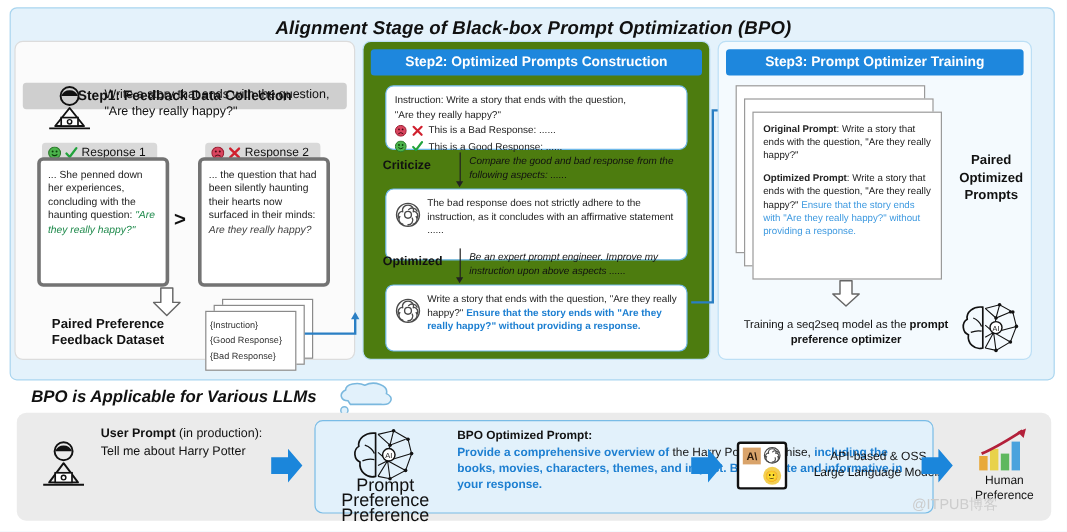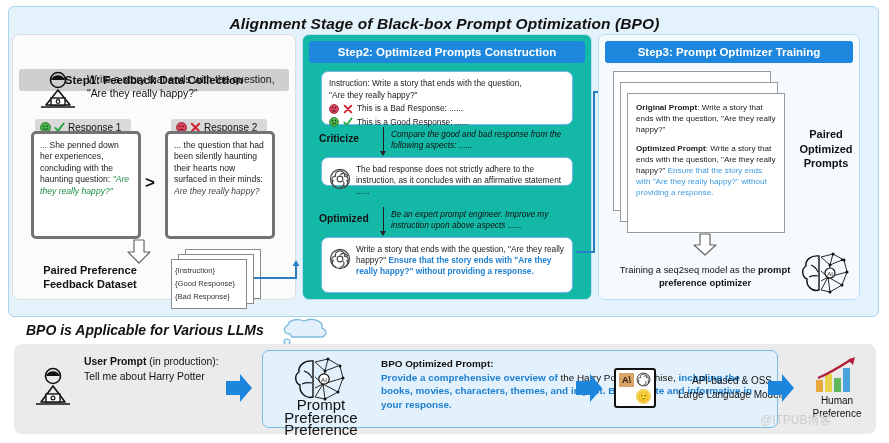--- a/index.html
+++ b/index.html
@@ -23,21 +23,21 @@
     font-size:15.5px;font-weight:bold;font-style:italic;color:#111;
     letter-spacing:.1px;
   }
 
   
   .step-card{
     position:absolute;background:#ffffff;border-radius:7px;
     box-sizing:border-box;
   }
   .step1{left:12px;top:34px;width:284px;height:266px;background:#fbfbfb;border:1px solid #dcdcdc;}
-  .step2{left:302px;top:34px;width:290px;height:266px;background:#14b8a6;border:1px solid #bcdff5;}
+  .step2{left:302px;top:34px;width:290px;height:266px;background:#4d7c0f;border:1px solid #bcdff5;}
   .step3{left:598px;top:34px;width:262px;height:266px;background:#f4fafe;border:1px solid #bcdff5;}
 
   .step-header{
     position:absolute;left:6px;top:6px;right:6px;height:22px;border-radius:3px;
     display:flex;align-items:center;justify-content:center;
     font-size:11.5px;font-weight:bold;
   }
   .hdr-gray{background:#cfcfcf;color:#111;margin-top:28px;}
   .hdr-blue{background:#1e87dd;color:#ffffff;}
 
@@ -83,21 +83,21 @@
   .down-arrow-1{position:absolute;left:112px;top:204px;width:28px;height:26px;}
 
   
   .bubble{
     position:absolute;background:#ffffff;border:1px solid #6fb8e8;border-radius:7px;
     box-sizing:border-box;font-size:8.3px;line-height:11.2px;color:#222;
   }
   .s2-b1{left:18px;top:36px;width:252px;height:54px;padding:6px 7px;}
   .s2-b1 .line{margin:0 0 1px 0;}
   .badrow,.goodrow{display:flex;align-items:center;gap:4px;margin-top:2px;}
-  .s2-b2{left:18px;top:122px;width:252px;height:29px;padding:6px 7px 6px 34px;}
+  .s2-b2{left:18px;top:122px;width:252px;height:60px;padding:6px 7px 6px 34px;}
   .s2-b3{left:18px;top:202px;width:252px;height:56px;padding:6px 7px 6px 34px;}
   .oai-badge{position:absolute;left:7px;top:10px;width:22px;height:22px;}
 
   .op-label{
     position:absolute;font-size:10.3px;font-weight:bold;color:#111;
   }
   .op-desc{
     position:absolute;font-size:8.3px;font-style:italic;color:#111;line-height:11px;
   }
   .op-line{position:absolute;width:1px;background:#222;}

